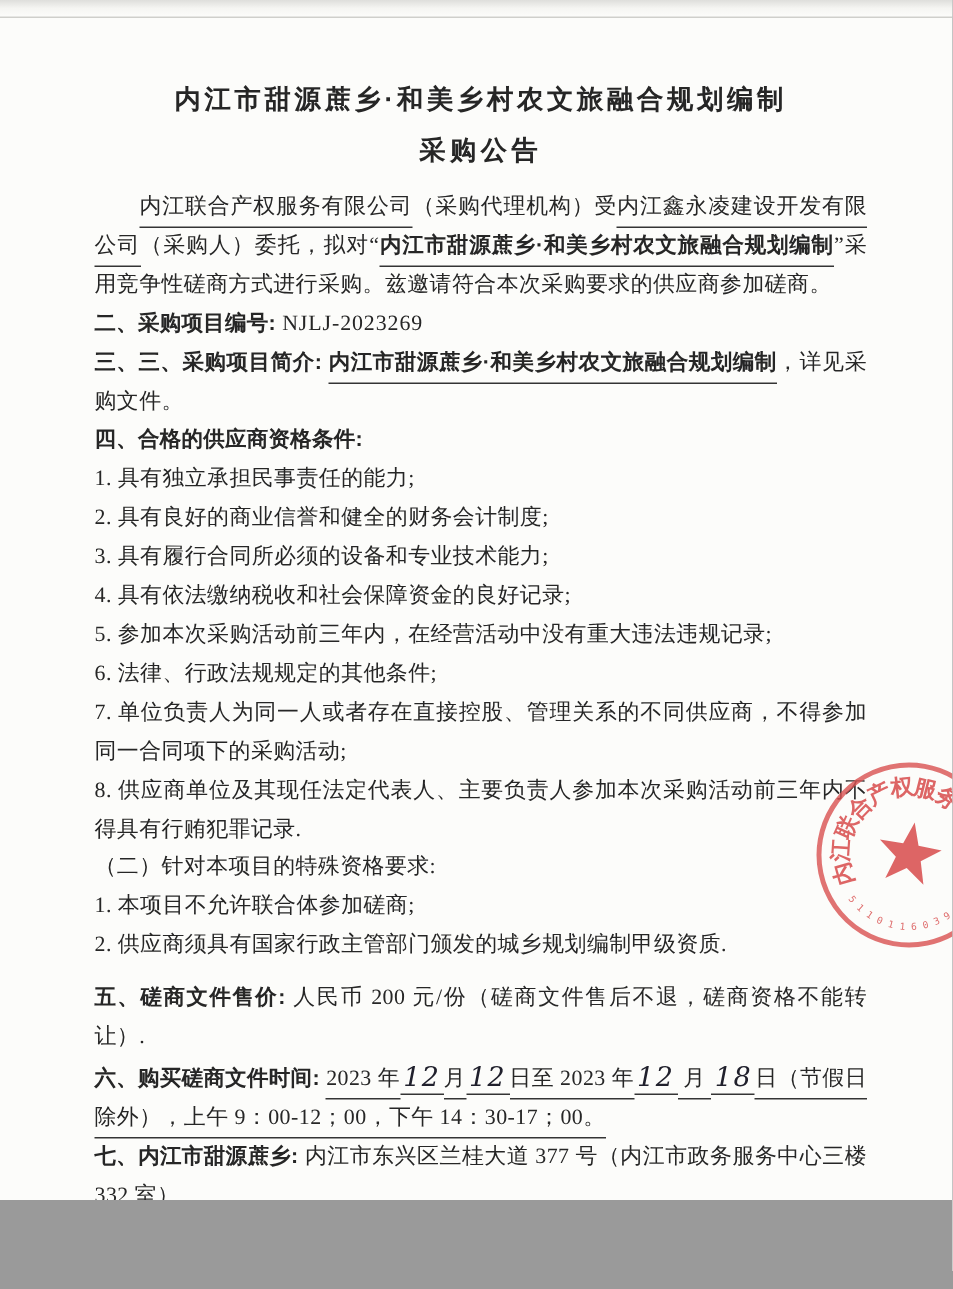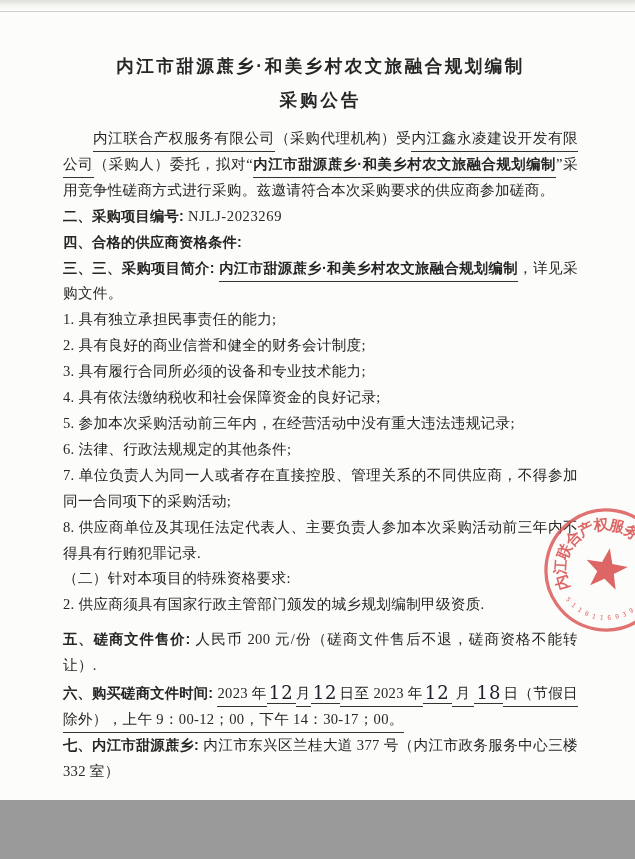--- a/index.html
+++ b/index.html
@@ -43,20 +43,21 @@
     font-size:14.3px;
     letter-spacing:0.2px;
   }
   .u{
     border-bottom:1.2px solid #343434;
     padding-bottom:5px;
   }
   .num{font-family:"Liberation Serif",serif;letter-spacing:0.6px;}
   .hw{
     font-family:"DejaVu Serif",serif;
+    font-style:italic;
     font-size:18px;
     letter-spacing:1px;
     color:#20202c;
     position:relative;
     top:1px;
     padding:0 2px;
   }
   .seal{
     position:absolute;
     left:521px;top:499px;
@@ -70,31 +71,32 @@
 <body>
 
 <div class="page">
   <div class="scan-top"></div>
 
   <div class="doc">
       <div class="block title"><span>内江市甜源蔗乡·和美乡村农文旅融合规划编制</span></div>
       <div class="block subtitle"><span>采购公告</span></div>
       <div class="block indent"><span class="u">内江联合产权服务有限公司</span><span>（采购代理机构）受</span><span class="u">内江鑫永凌建设开发有限公司</span><span>（采购人）委托，拟对“</span><span class="b u">内江市甜源蔗乡·和美乡村农文旅融合规划编制</span><span>”采用竞争性磋商方式进行采购。兹邀请符合本次采购要求的供应商参加磋商。</span></div>
       <div class="block"><span class="b">二、采购项目编号: </span><span class="num">NJLJ-2023269</span></div>
+      <div class="block"><span class="b">三、三、采购项目简介: </span><span class="b u">内江市甜源蔗乡·和美乡村农文旅融合规划编制</span><span>，详见采购文件。</span></div>
       <div class="block"><span class="b">四、合格的供应商资格条件:</span></div>
-      <div class="block"><span class="b">三、三、采购项目简介: </span><span class="b u">内江市甜源蔗乡·和美乡村农文旅融合规划编制</span><span>，详见采购文件。</span></div>
       <div class="block"><span>1. 具有独立承担民事责任的能力;</span></div>
       <div class="block"><span>2. 具有良好的商业信誉和健全的财务会计制度;</span></div>
       <div class="block"><span>3. 具有履行合同所必须的设备和专业技术能力;</span></div>
       <div class="block"><span>4. 具有依法缴纳税收和社会保障资金的良好记录;</span></div>
       <div class="block"><span>5. 参加本次采购活动前三年内，在经营活动中没有重大违法违规记录;</span></div>
       <div class="block"><span>6. 法律、行政法规规定的其他条件;</span></div>
       <div class="block"><span>7. 单位负责人为同一人或者存在直接控股、管理关系的不同供应商，不得参加同一合同项下的采购活动;</span></div>
       <div class="block"><span>8. 供应商单位及其现任法定代表人、主要负责人参加本次采购活动前三年内不得具有行贿犯罪记录.</span></div>
       <div class="block"><span>（二）针对本项目的特殊资格要求:</span></div>
+      <div class="block"><span>1. 本项目不允许联合体参加磋商;</span></div>
       <div class="block"><span>2. 供应商须具有国家行政主管部门颁发的城乡规划编制甲级资质.</span></div>
       <div class="block gap"><span class="b">五、磋商文件售价: </span><span>人民币 200 元/份（磋商文件售后不退，磋商资格不能转让）.</span></div>
       <div class="block"><span class="b">六、购买磋商文件时间: </span><span class="u">2023 年</span><span class="u hw">12</span><span class="u">月</span><span class="u hw">12</span><span class="u">日至 2023 年</span><span class="u hw">12</span><span class="u"> 月 </span><span class="u hw">18</span><span class="u">日（节假日除外），上午 9：00-12；00，下午 14：30-17；00。</span></div>
       <div class="block"><span class="b">七、内江市甜源蔗乡: </span><span>内江市东兴区兰桂大道 377 号（内江市政务服务中心三楼 332 室）</span></div>
     </div>
 
   <svg class="seal" viewBox="0 0 172 146" xmlns="http://www.w3.org/2000/svg">
     <g id="seal-group" transform="translate(85,71) rotate(10)">
       <circle cx="0" cy="0" r="60" fill="none" stroke="#d95454" stroke-width="3.3" stroke-opacity="0.82"></circle>
       <polygon points="0,-22 5.2,-7.1 20.9,-6.8 8.4,2.7 12.9,17.8 0,8.8 -12.9,17.8 -8.4,2.7 -20.9,-6.8 -5.2,-7.1" fill="#d95454" fill-opacity="0.9"></polygon>

